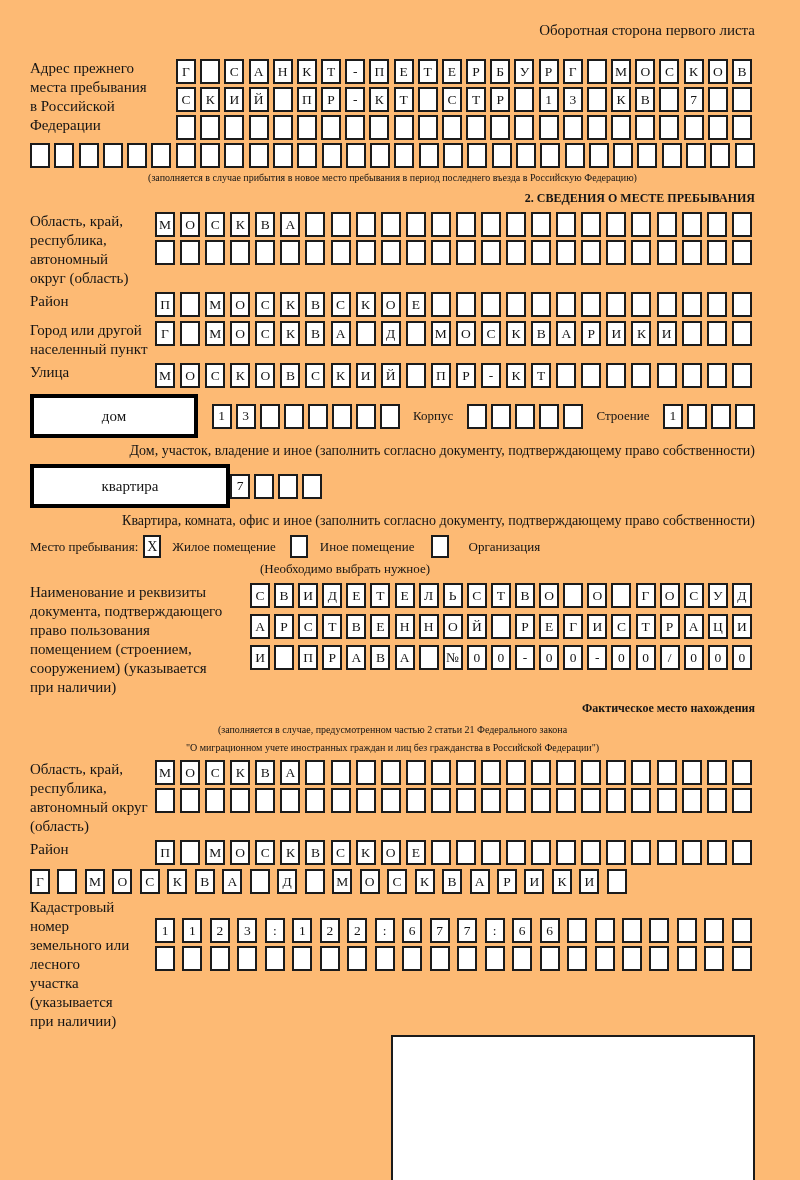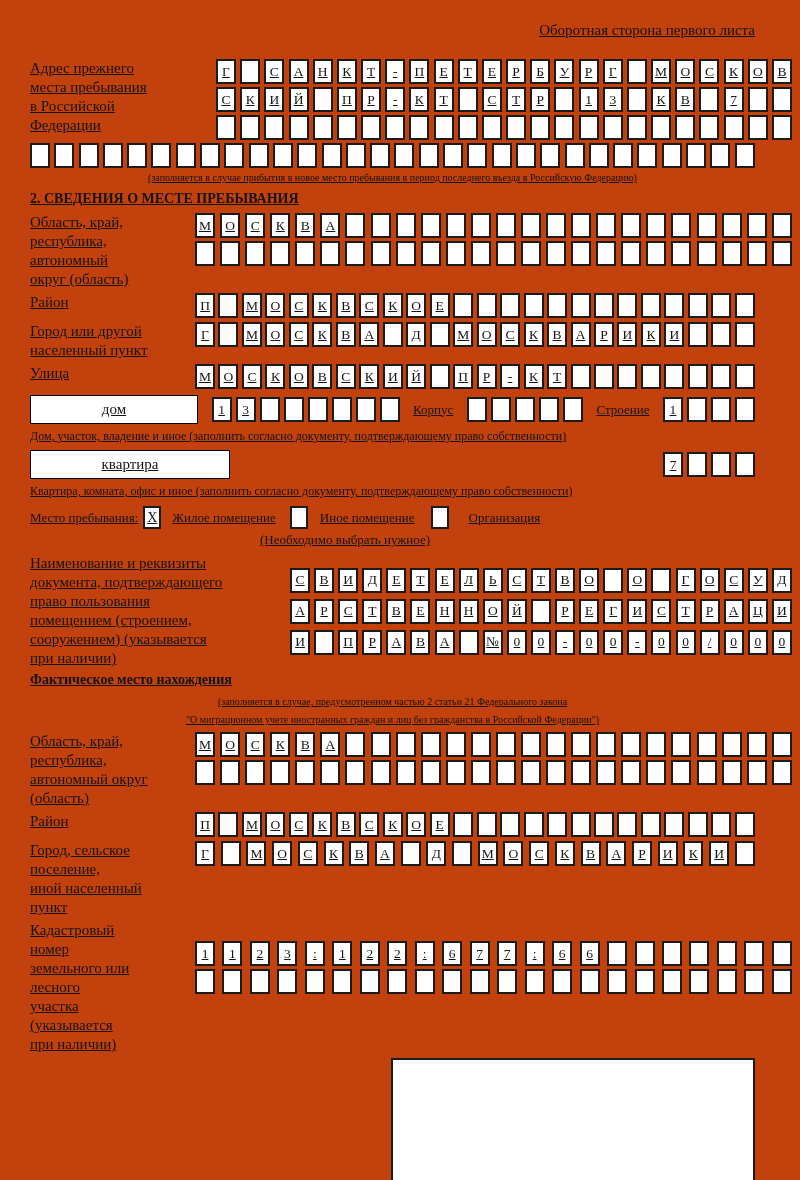--- a/index.html
+++ b/index.html
@@ -1,62 +1,61 @@
 <!DOCTYPE html>
 <html><head>
 <meta charset="utf-8">
 <style>
   html,body{margin:0;padding:0;background:#fff;}
   .page{
     width:800px;height:1180px;box-sizing:border-box;
     padding:22px 45px 0 30px;
-    background:#c2410c;color:#141414;
+    background:#fdba74;color:#141414;
     font-family:"Liberation Serif","DejaVu Serif",serif;
     overflow:hidden;
-    text-decoration:underline;
   }
   .hdr-right{text-align:right;font-size:15px;margin-bottom:20px;}
-  .field{display:flex;align-items:flex-start;gap:40px;}
+  .field{display:flex;align-items:flex-start;}
   .flabel{font-size:15px;line-height:19px;white-space:pre-line;flex-shrink:0;}
   .flabel.w146{width:146px;}
   .flabel.w125{width:125px;}
   .flabel.w220{width:220px;}
   .rows{display:flex;flex-direction:column;gap:3px;}
   .rows.g6{gap:6px;}
   .boxrow{display:flex;justify-content:space-between;}
   .w576{width:576px;}
   .w725{width:725px;}
   .w597{width:597px;}
   .w502{width:502px;}
   .cell{
     width:20px;height:25px;box-sizing:border-box;border:2px solid #1b1b1b;
     display:flex;align-items:center;justify-content:center;
     font-size:13.5px;line-height:1;flex-shrink:0;background:#fff;
   }
   .grp{display:flex;gap:4px;}
   .note{font-size:10px;text-align:center;line-height:16px;margin-top:2px;}
-  .note-left{font-size:12px;text-align:left;line-height:17px;margin-top:4px;}
-  .sect-title{font-size:14px;font-weight:bold;text-align:left;margin:5px 0 6px 0;}
+  .note-left{font-size:14px;text-align:right;line-height:17px;margin-top:4px;}
+  .sect-title{font-size:12px;font-weight:bold;text-align:right;margin:5px 0 6px 0;}
   .widebox{
-    box-sizing:border-box;border:1px solid #000000;height:29px;
+    box-sizing:border-box;border:4px solid #000000;height:44px;
     display:flex;align-items:center;justify-content:center;font-size:15px;background:#fff;
   }
   .houserow{display:flex;align-items:center;justify-content:space-between;width:725px;margin-top:6px;}
-  .aptrow{display:flex;align-items:center;gap:0;margin-top:5px;justify-content:space-between;}
+  .aptrow{display:flex;align-items:center;gap:0;margin-top:5px;}
   .inlbl{font-size:13px;white-space:nowrap;}
   .chkrow{display:flex;align-items:center;margin-top:6px;}
   .chk{
     width:18px;height:23px;box-sizing:border-box;border:2px solid #1b1b1b;
     display:flex;align-items:center;justify-content:center;font-size:14px;background:#fff;
   }
   .subnote{font-size:13px;text-align:center;width:250px;margin-left:190px;line-height:16px;margin-top:3px;}
   .stampwrap{width:364px;margin-left:auto;margin-top:4px;}
   .stampbox{box-sizing:border-box;width:364px;height:172px;border:2px solid #1b1b1b;background:#fff;}
   .mt4{margin-top:4px;}
-  .mt6{margin-top:6px;align-items:center;}
+  .mt6{margin-top:6px;}
 </style>
 </head>
 <body>
 
 <div class="page">
 
   <div class="hdr-right">Оборотная сторона первого листа</div>
 
   <div class="field">
     <div class="flabel w146">Адрес прежнего
@@ -553,22 +552,20 @@
         <span class="cell"></span>
         <span class="cell"></span>
         <span class="cell"></span>
         <span class="cell"></span>
         <span class="cell"></span>
         <span class="cell"></span>
       </div>
   </div>
 
   <div class="field mt4">
-    <div class="flabel w125">Город, сельское поселение,
-иной населенный пункт</div>
     <div class="boxrow w597">
         <span class="cell">Г</span>
         <span class="cell"></span>
         <span class="cell">М</span>
         <span class="cell">О</span>
         <span class="cell">С</span>
         <span class="cell">К</span>
         <span class="cell">В</span>
         <span class="cell">А</span>
         <span class="cell"></span>

